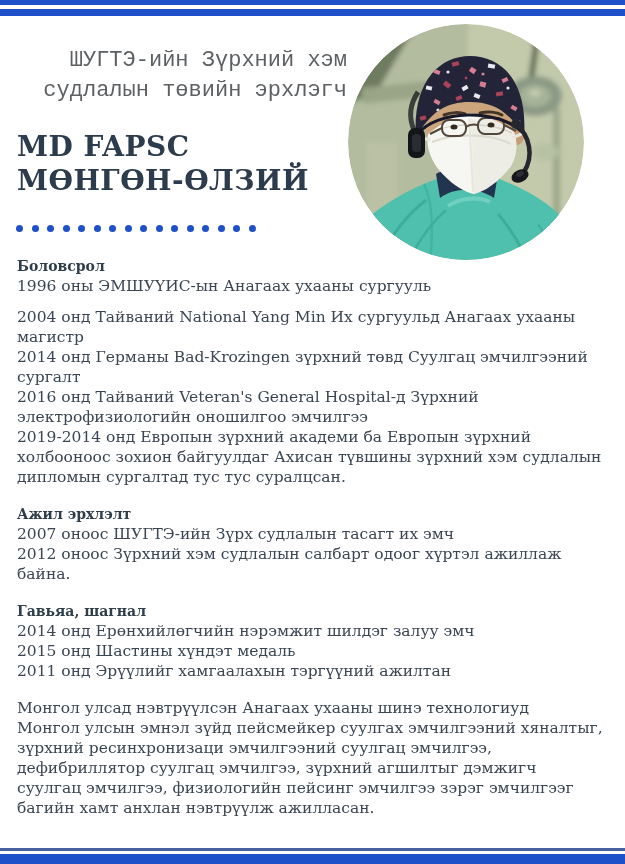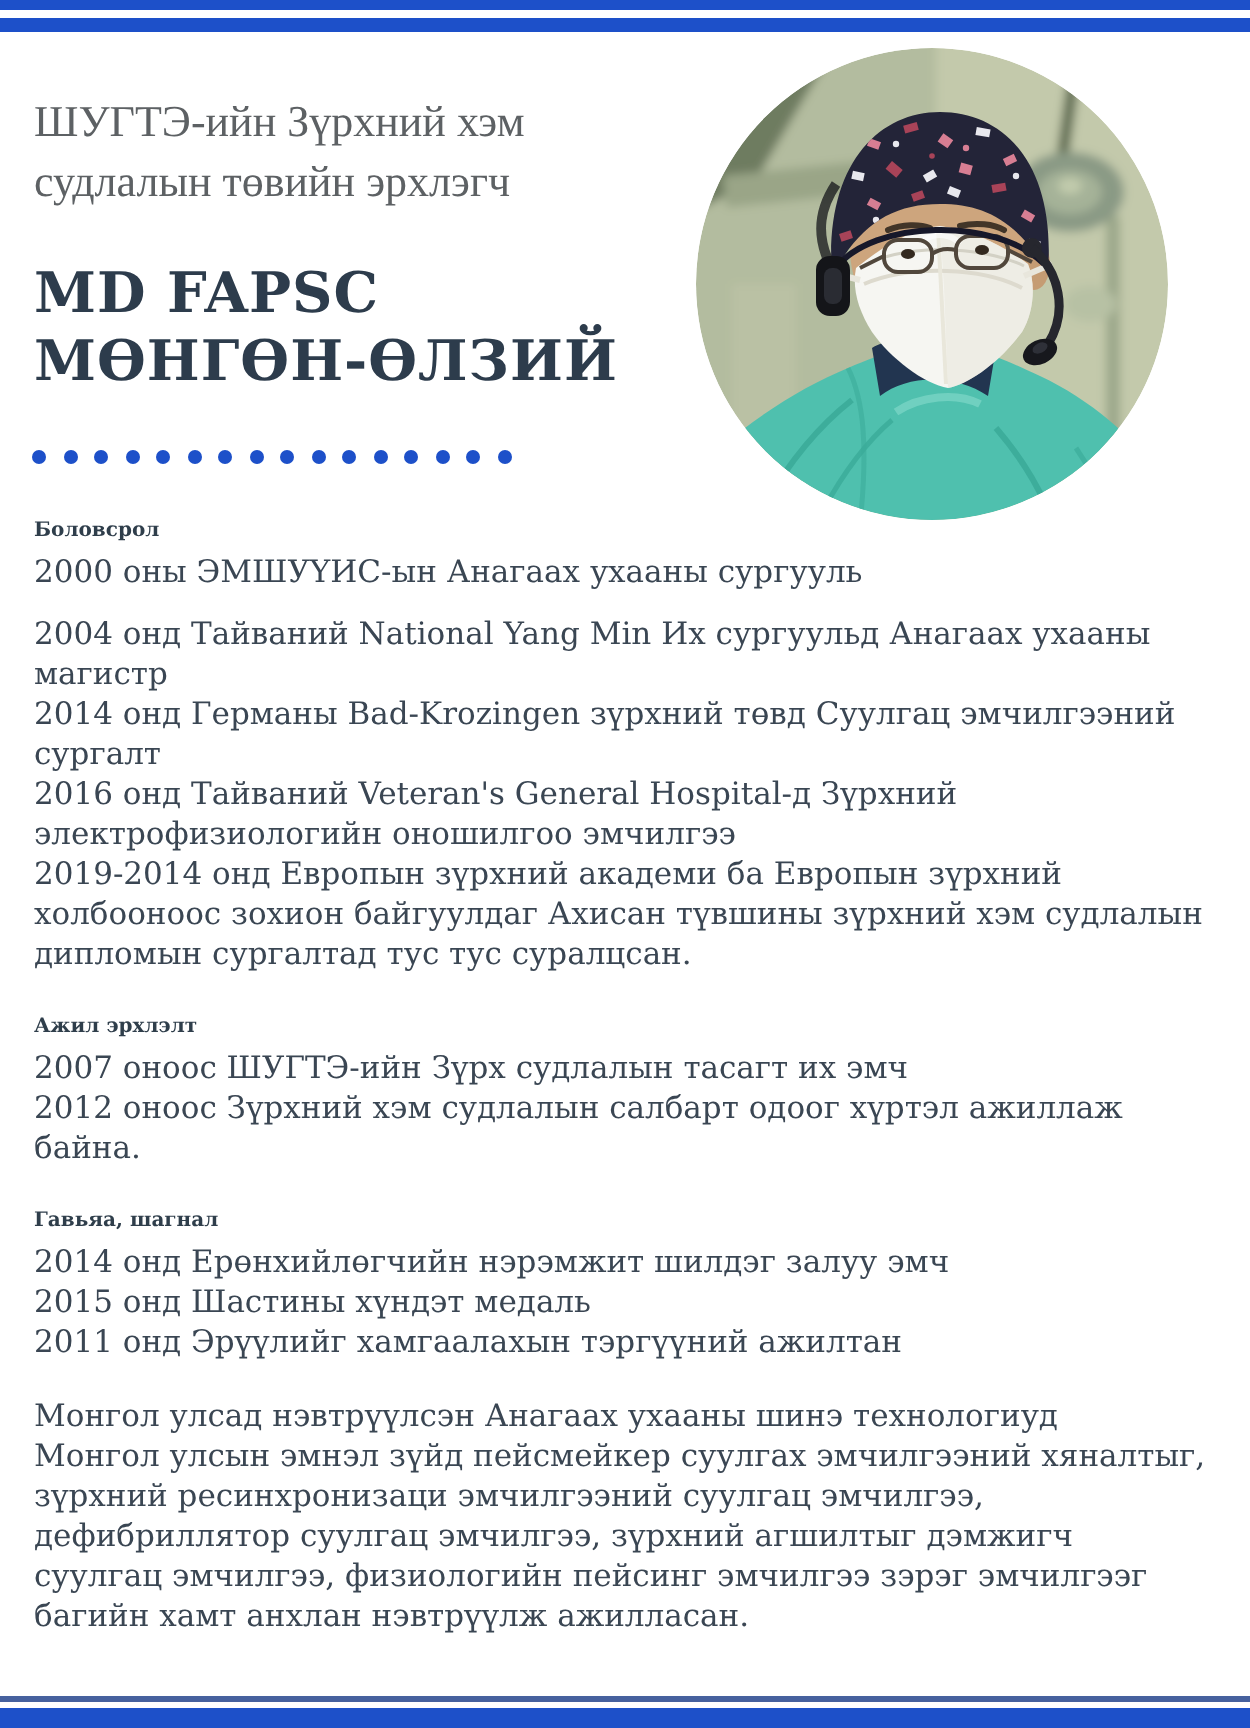--- a/index.html
+++ b/index.html
@@ -14,23 +14,24 @@
   
   .bar{position:absolute;left:0;width:100%;}
   .bar-top-1{top:0;height:5px;background:#1d50c9;}
   .bar-top-2{top:9px;height:7px;background:#1d50c9;}
   .bar-bottom-line{top:848px;height:3px;background:#46619e;}
   .bar-bottom-thick{top:854px;height:10px;background:#1d50c9;}
 
   
   .role-title{
     position:absolute;left:17px;top:46px;width:330px;
-    font-family:Liberation Serif, serif;
+    font-family:Liberation Mono, monospace;
     font-size:22px;line-height:30px;color:#5d6164;
     white-space:pre-line;
+    text-align:right;
   }
   .name-block{
     position:absolute;left:17px;top:130px;width:340px;
     font-family:"DejaVu Serif", serif;font-weight:bold;
     font-size:28px;line-height:34px;color:#2d3c4c;
     letter-spacing:.5px;
   }
   .dots{
     position:absolute;left:16px;top:225px;
     display:flex;gap:8.5px;align-items:center;
@@ -43,21 +44,21 @@
   }
   .photo-wrap svg{display:block;}
 
   
   .content{
     position:absolute;left:17px;top:256px;width:586px;
     font-size:15.5px;line-height:20px;color:#3a4653;
   }
   .section{margin:0 0 17px 0;}
   .section h3{
-    margin:0;font-size:10px;line-height:20px;
+    margin:0;font-size:14px;line-height:20px;
     font-weight:bold;color:#2f3e4b;
   }
   .section p{margin:0;}
   .gap-after{margin-bottom:11px !important;}
 </style>
 </head>
 <body>
 
 <div class="page">
 
@@ -193,21 +194,21 @@
           <ellipse cx="172" cy="150" rx="4" ry="2.5" fill="#2e3038" transform="rotate(-25 172 150)"></ellipse>
         </g>
       </g>
     </svg>
   </div>
 
   <div class="content">
 
     <div class="section">
       <h3>Боловсрол</h3>
-      <p class="gap-after">2000 оны ЭМШУҮИС-ын Анагаах ухааны сургууль</p>
+      <p class="gap-after">1996 оны ЭМШУҮИС-ын Анагаах ухааны сургууль</p>
       <p>2004 онд Тайваний National Yang Min Их сургуульд Анагаах ухааны магистр</p>
       <p>2014 онд Германы Bad-Krozingen зүрхний төвд Суулгац эмчилгээний сургалт</p>
       <p>2016 онд Тайваний Veteran's General Hospital-д Зүрхний электрофизиологийн оношилгоо эмчилгээ</p>
       <p>2019-2014 онд Европын зүрхний академи ба Европын зүрхний холбооноос зохион байгуулдаг Ахисан түвшины зүрхний хэм судлалын дипломын сургалтад тус тус суралцсан.</p>
     </div>
 
     <div class="section">
       <h3>Ажил эрхлэлт</h3>
       <p>2007 оноос ШУГТЭ-ийн Зүрх судлалын тасагт их эмч</p>
       <p>2012 оноос Зүрхний хэм судлалын салбарт одоог хүртэл ажиллаж байна.</p>

